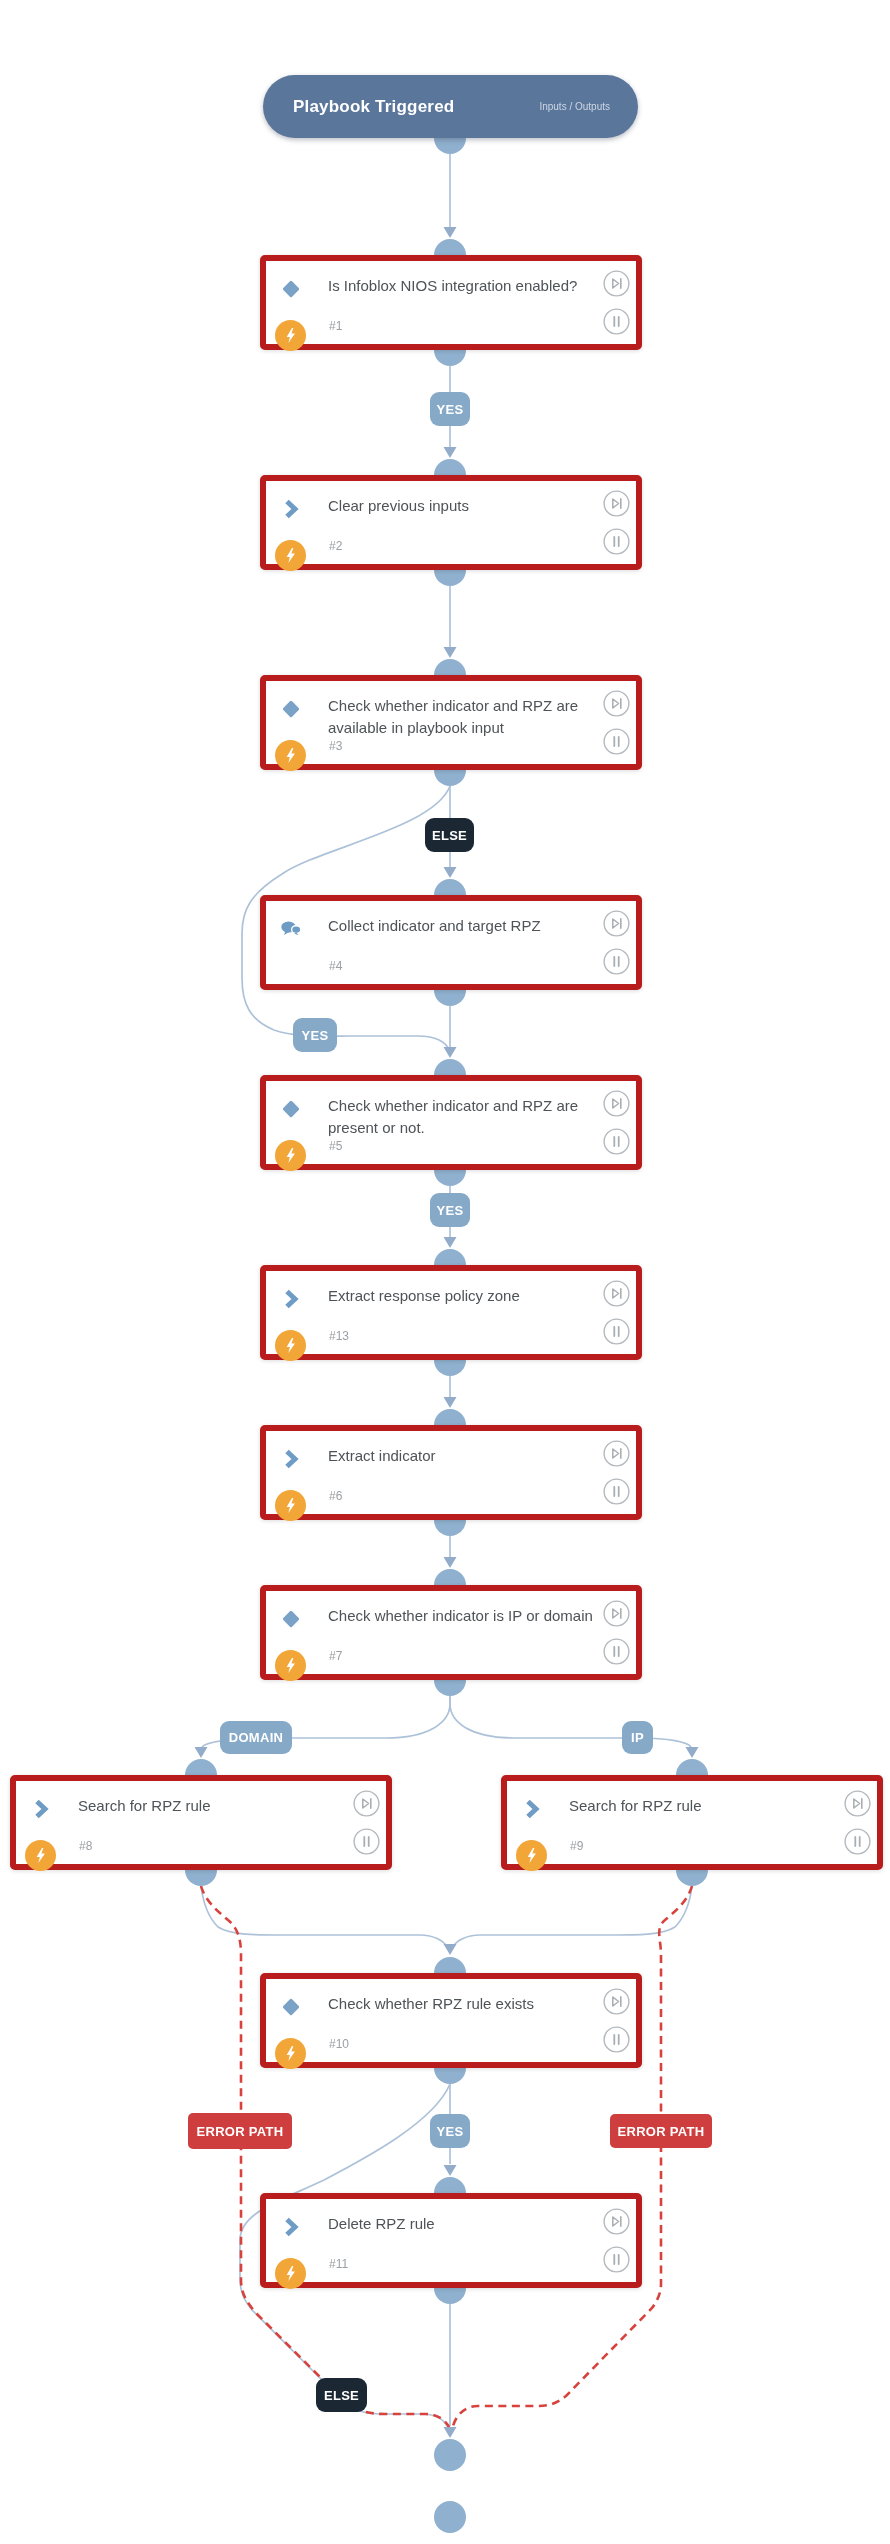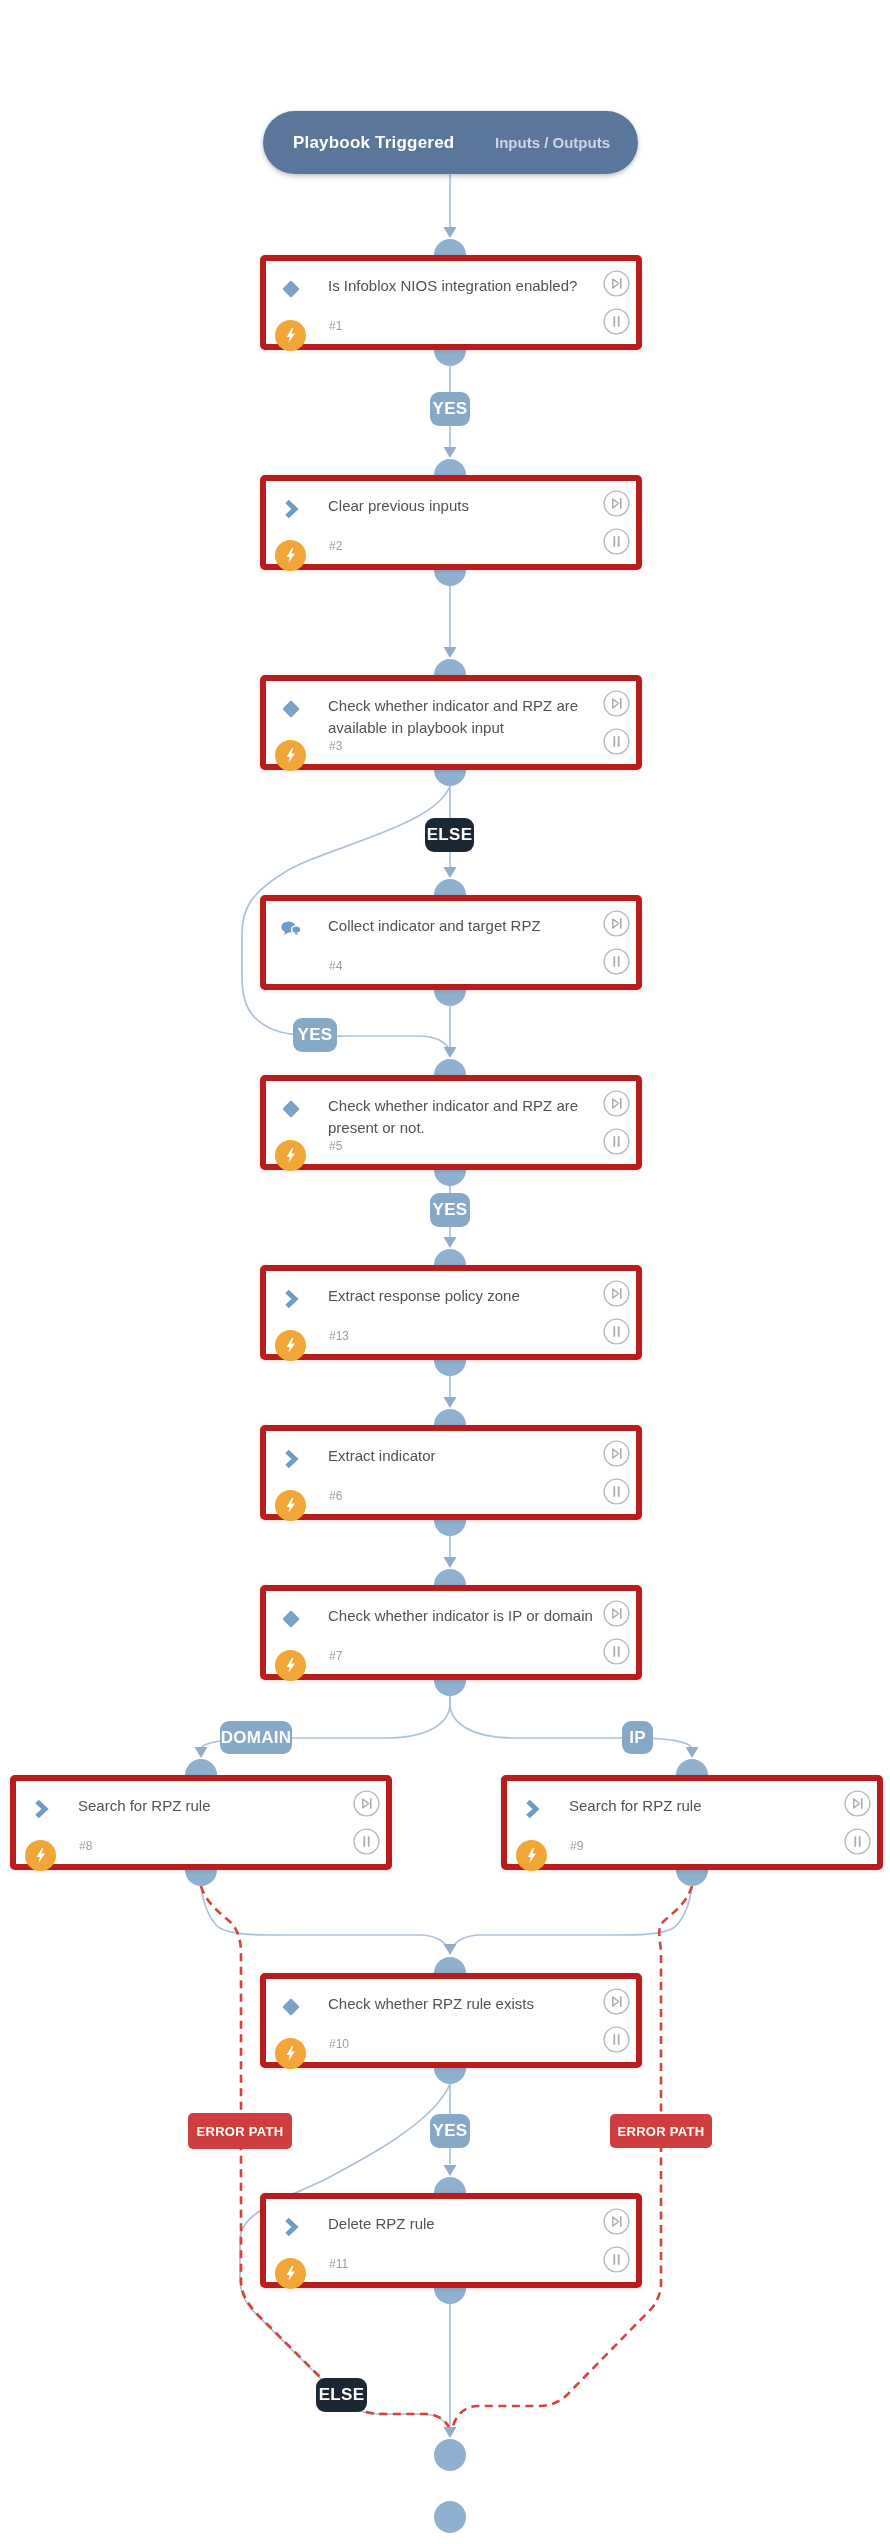--- a/index.html
+++ b/index.html
@@ -1,36 +1,36 @@
 <!DOCTYPE html>
 <html><head>
 <meta charset="utf-8">
 <style>
   html,body{margin:0;padding:0;background:#fff;}
   #canvas{position:relative;width:890px;height:2544px;background:#fff;overflow:hidden;
           font-family:"Liberation Sans",sans-serif;}
   #wires{position:absolute;left:0;top:0;}
   .terminal{position:absolute;border-radius:32px;background:#5b769b;
-            box-shadow:0 2px 5px rgba(60,70,90,.35);margin-top:36px;}
+            box-shadow:0 2px 5px rgba(60,70,90,.35);}
   .terminal .tlabel{position:absolute;left:30px;top:0;bottom:0;display:flex;align-items:center;
             color:#fff;font-size:17px;font-weight:bold;letter-spacing:.2px;}
   .terminal .tsub{position:absolute;right:28px;top:0;bottom:0;display:flex;align-items:center;
-            color:#ccd6e4;font-size:15px;font-weight:bold;}
+            color:#ccd6e4;font-size:10px;font-weight:normal;}
   .node{position:absolute;width:382px;height:95px;background:#fff;border:6px solid #b91c1c;
         border-radius:5px;box-shadow:0 1px 4px rgba(0,0,0,.14);box-sizing:border-box;cursor:pointer;}
   .nicon{position:absolute;left:13px;top:16px;width:24px;height:24px;}
   .bolt{position:absolute;left:9px;top:59px;width:31px;height:31px;border-radius:50%;
         background:#f1a637;display:flex;align-items:center;justify-content:center;}
   .ntitle{position:absolute;left:62px;top:14px;width:278px;font-size:15px;line-height:22px;
         color:#4d5357;}
   .nnum{position:absolute;left:63px;bottom:11px;font-size:12px;color:#9aa0a5;}
   .cbtn{position:absolute;right:6px;width:27px;height:27px;padding:0;border:none;background:transparent;cursor:pointer;}
   .cbtn.skip{top:9px;}
   .cbtn.pause{bottom:9px;}
-  .badge{position:absolute;color:#fff;font-size:17px;font-weight:bold;display:flex;
+  .badge{position:absolute;color:#fff;font-size:13px;font-weight:bold;display:flex;
          align-items:center;justify-content:center;letter-spacing:.3px;white-space:nowrap;}
   .badge.yes{background:#87a9c8;border-radius:9px;}
   .badge.else{background:#1c2734;border-radius:9px;}
   .badge.error{background:#cf3e3e;border-radius:5px;font-size:13px;}
 </style>
 </head>
 <body>
 
 <div id="canvas">
   <svg id="wires" width="890" height="2544">

